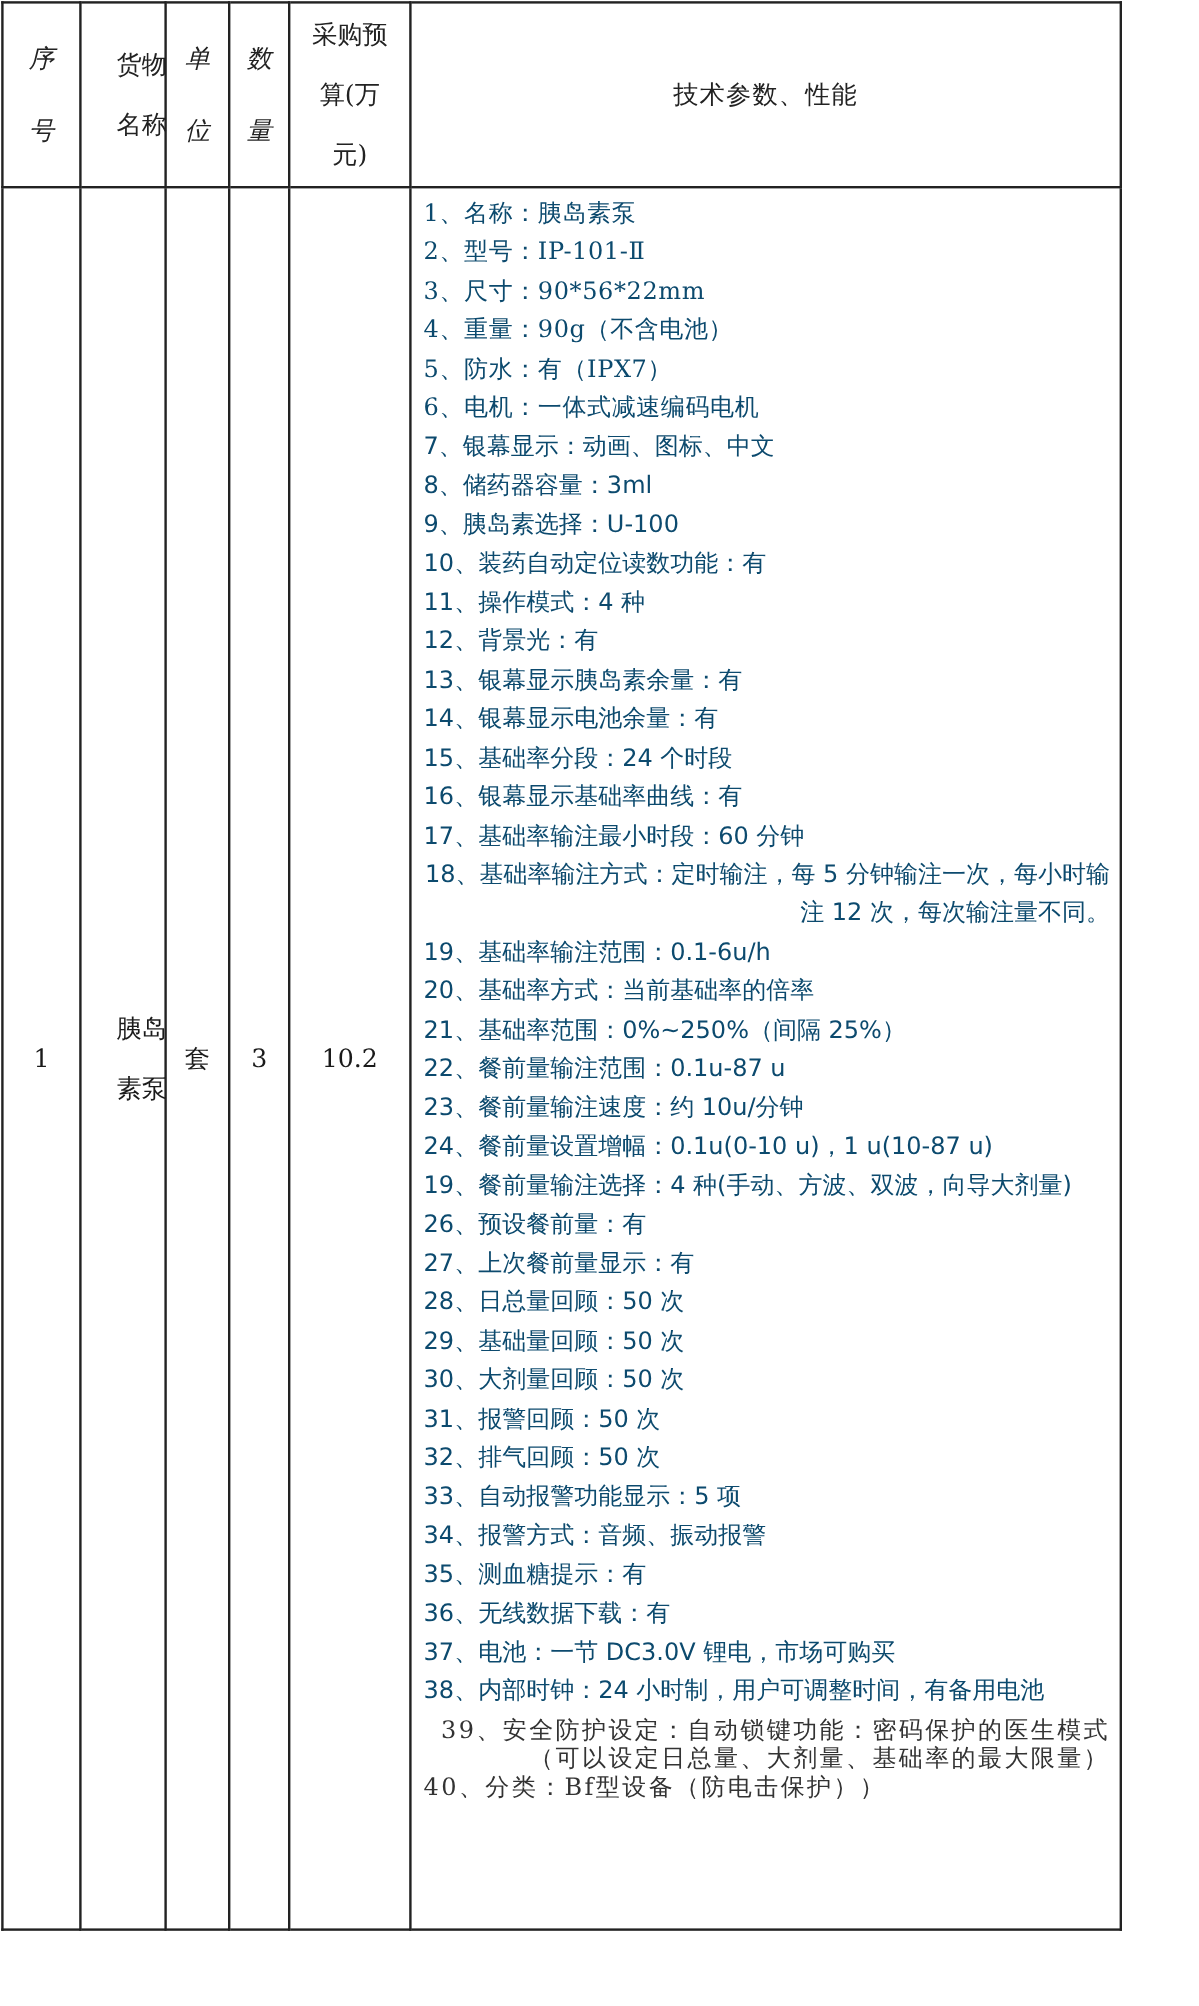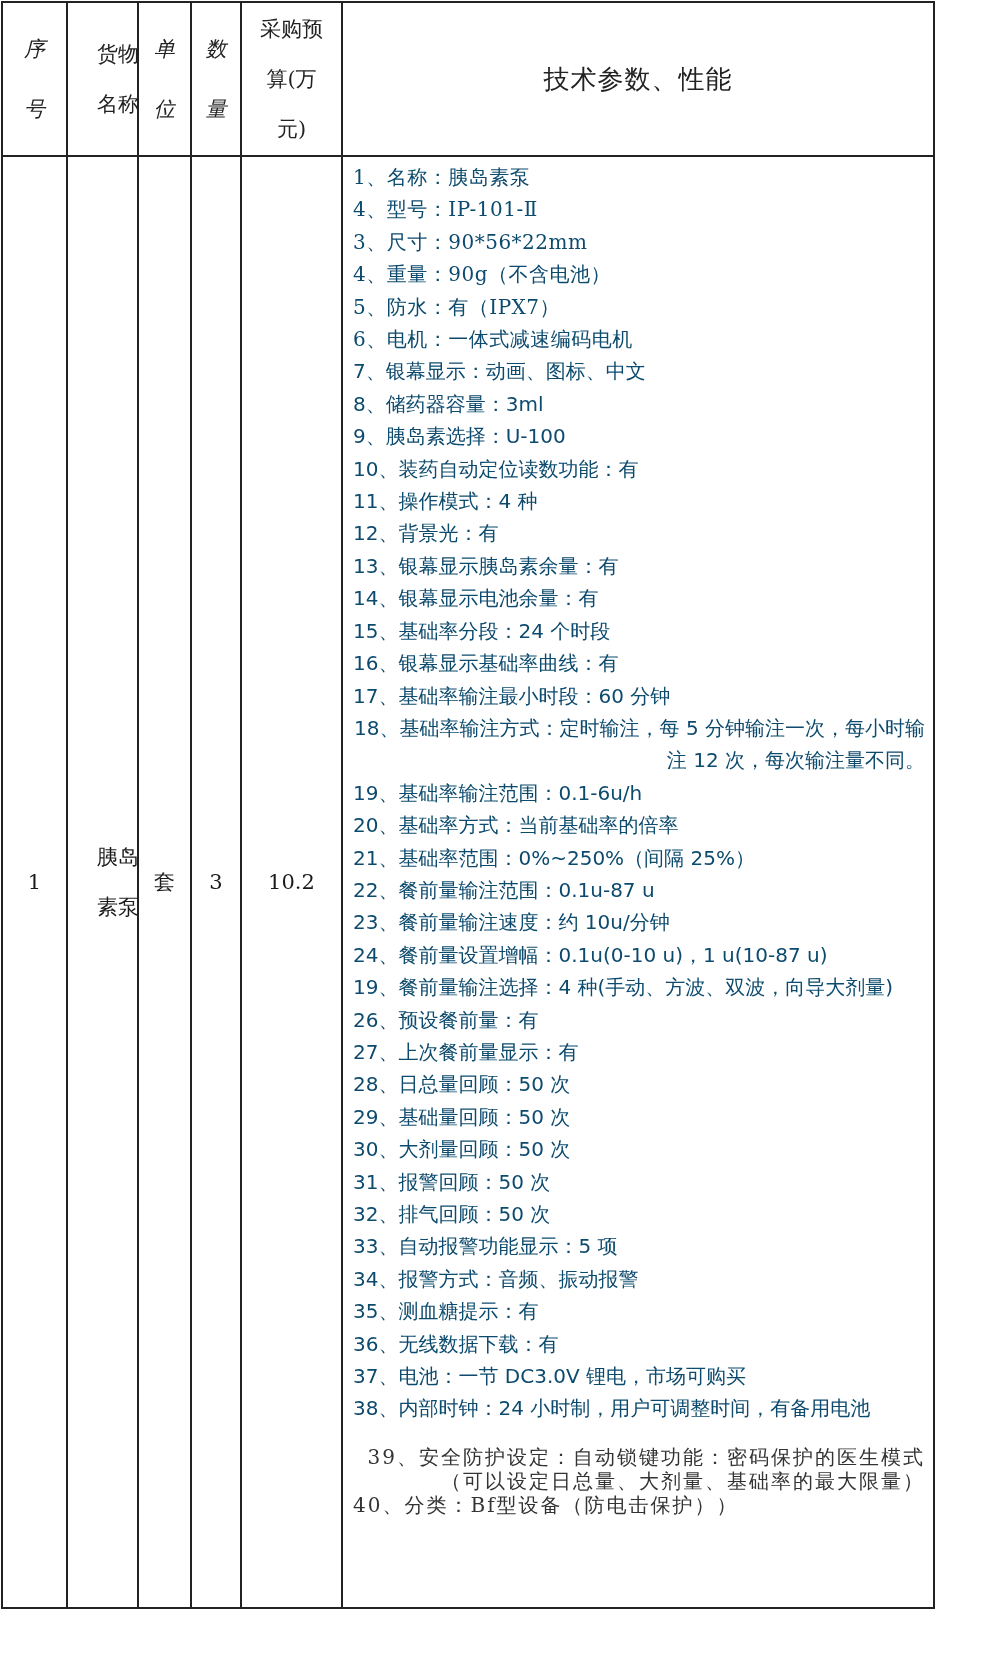--- a/index.html
+++ b/index.html
@@ -34,21 +34,21 @@
       height: 152px;
       font-size: 21px;
       line-height: 50px;
       color: #222;
     }
     .hdr th.budget {
       line-height: 50px;
       margin-left: 44px;
     }
     .hdr th.specs-h {
-      font-size: 26px;
+      font-size: 21px;
       letter-spacing: 1px;
     }
     .vtext {
       display: inline-block;
       width: 1.1em;
       word-break: break-all;
       line-height: 60px;
       font-style: italic;
     }
     .vtext2 {
@@ -139,21 +139,21 @@
   </thead>
   <tbody>
     <tr class="body-row">
       <td>1</td>
       <td class="name"><span class="vtext2">胰岛素泵</span></td>
       <td>套</td>
       <td>3</td>
       <td>10.2</td>
       <td class="specs">
         <div class="spec-line serif">1、名称：胰岛素泵</div>
-        <div class="spec-line serif">4、型号：IP-101-Ⅱ</div>
+        <div class="spec-line serif">2、型号：IP-101-Ⅱ</div>
         <div class="spec-line serif">3、尺寸：90*56*22mm</div>
         <div class="spec-line serif">4、重量：90g（不含电池）</div>
         <div class="spec-line serif">5、防水：有（IPX7）</div>
         <div class="spec-line serif">6、电机：一体式减速编码电机</div>
         <div class="spec-line">7、银幕显示：动画、图标、中文</div>
         <div class="spec-line">8、储药器容量：3ml</div>
         <div class="spec-line">9、胰岛素选择：U-100</div>
         <div class="spec-line">10、装药自动定位读数功能：有</div>
         <div class="spec-line">11、操作模式：4 种</div>
         <div class="spec-line">12、背景光：有</div>
@@ -176,21 +176,21 @@
         <div class="spec-line">29、基础量回顾：50 次</div>
         <div class="spec-line">30、大剂量回顾：50 次</div>
         <div class="spec-line">31、报警回顾：50 次</div>
         <div class="spec-line">32、排气回顾：50 次</div>
         <div class="spec-line">33、自动报警功能显示：5 项</div>
         <div class="spec-line">34、报警方式：音频、振动报警</div>
         <div class="spec-line">35、测血糖提示：有</div>
         <div class="spec-line">36、无线数据下载：有</div>
         <div class="spec-line">37、电池：一节 DC3.0V 锂电，市场可购买</div>
         <div class="spec-line">38、内部时钟：24 小时制，用户可调整时间，有备用电池</div>
-        <div class="spec-line wrap serif tight faded" style="margin-top:20px">39、安全防护设定：自动锁键功能：密码保护的医生模式（可以设定日总量、大剂量、基础率的最大限量）</div>
+        <div class="spec-line wrap serif tight faded" style="margin-top:4px">39、安全防护设定：自动锁键功能：密码保护的医生模式（可以设定日总量、大剂量、基础率的最大限量）</div>
         <div class="spec-line serif tight faded">40、分类：Bf型设备（防电击保护））</div>
       </td>
     </tr>
   </tbody>
 </table>
 
 <div class="watermark">
   <svg class="wm-icon" viewBox="0 0 36 30">
     <ellipse cx="13" cy="12" rx="11" ry="9" fill="none" stroke="#9a9a9a" stroke-width="1.4"></ellipse>
     <ellipse cx="23" cy="18" rx="10" ry="8" fill="#fff" stroke="#9a9a9a" stroke-width="1.4"></ellipse>

